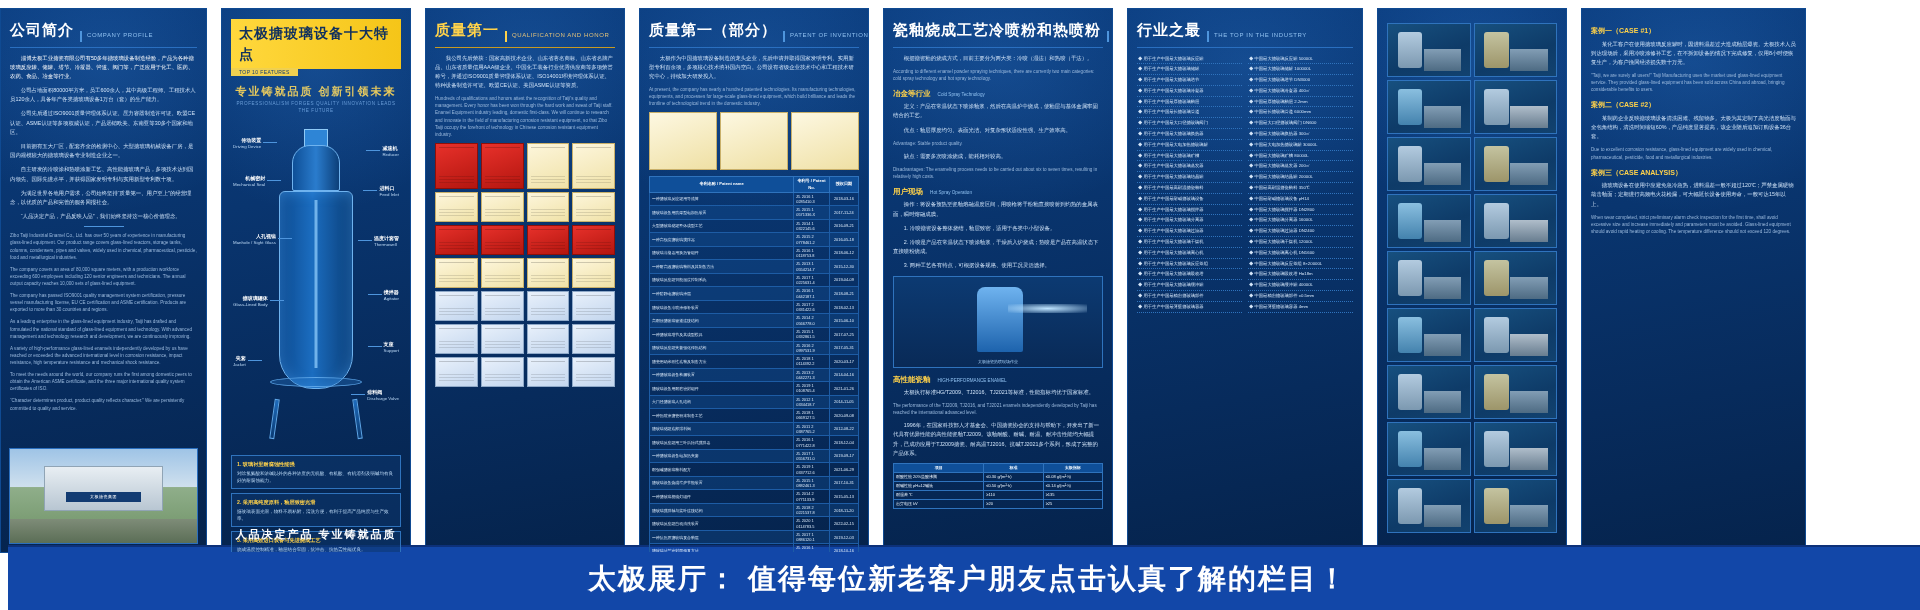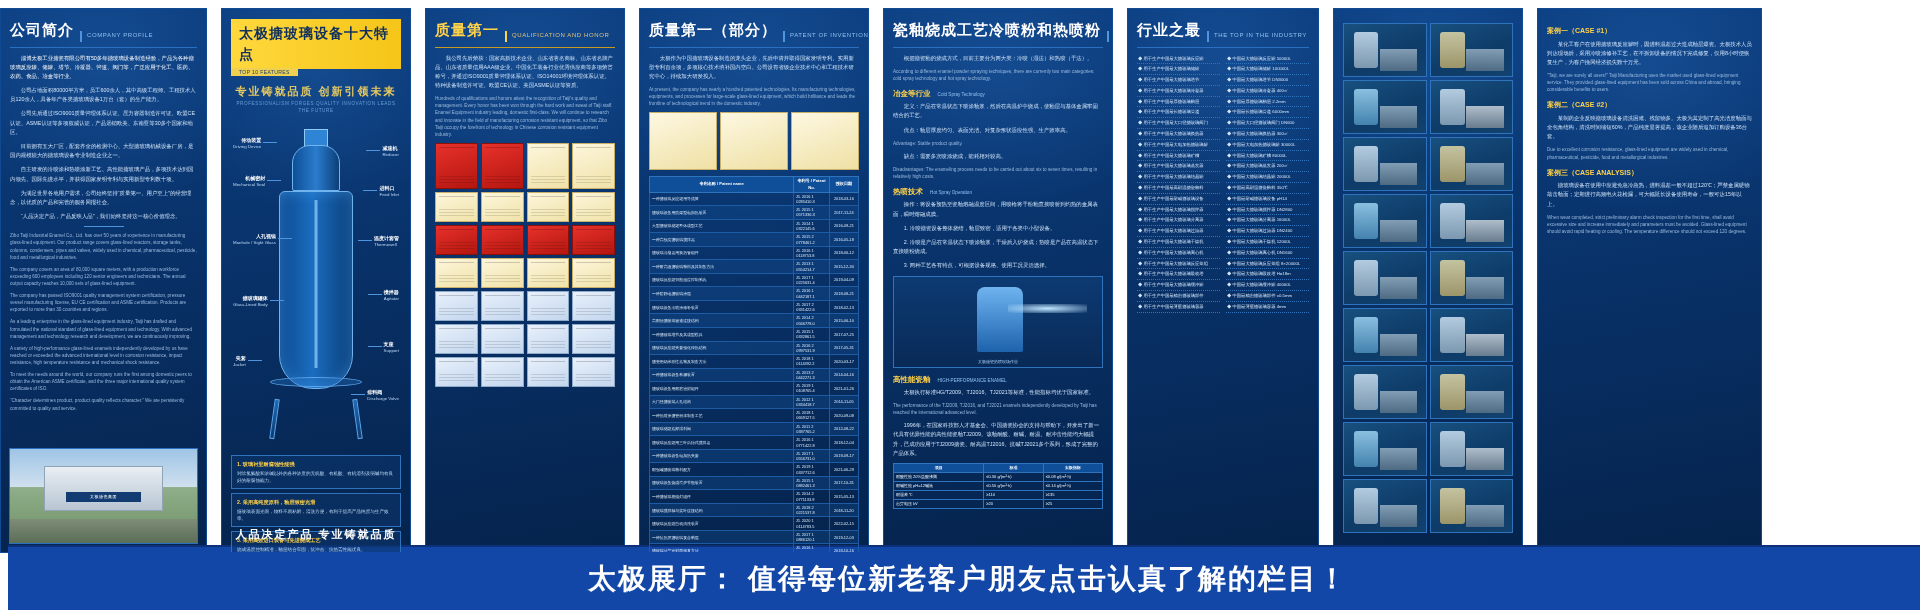--- a/index.html
+++ b/index.html
@@ -737,21 +737,21 @@
       </div>
       <div class="ptxt">
         <p>定义：产品在常温状态下喷涂釉浆，然后在高温炉中烧成，使釉层与基体金属牢固结合的工艺。</p>
         <p>优点：釉层厚度均匀、表面光洁、对复杂形状适应性强、生产效率高。</p>
         <p class="en">Advantage: Stable product quality.</p>
         <p>缺点：需要多次喷涂烧成，能耗相对较高。</p>
         <p class="en">Disadvantages: The enameling process needs to be carried out about six to seven times, resulting in relatively high costs.</p>
       </div>
 
       <div class="sec-h">
-        <span>热喷技术</span>
+        <span>用户现场</span>
         <span class="en">Hot Spray Operation</span>
       </div>
       <div class="ptxt">
         <p>操作：将设备预热至瓷釉熔融温度区间，用喷枪将干粉釉直接喷射到灼热的金属表面，瞬时熔融成膜。</p>
         <p>1. 冷喷搪瓷设备整体烧结，釉层致密，适用于各类中小型设备。</p>
         <p>2. 冷喷是产品在常温状态下喷涂釉浆，干燥后入炉烧成；热喷是产品在高温状态下直接喷粉烧成。</p>
         <p>3. 两种工艺各有特点，可根据设备规格、使用工况灵活选择。</p>
       </div>
       <div class="op-img">
         <div class="worker"></div>
@@ -794,21 +794,21 @@
             </tr>
             <tr>
               <td>击穿电压 kV</td>
               <td>≥20</td>
               <td>≥25</td>
             </tr>
           </tbody>
       </table>
     </div>
 
-    <div class="panel" style="width:192px">
+    <div class="panel" style="width:236px">
       <div class="phead">
         <span class="cn">行业之最</span>
         <span class="en">THE TOP IN THE INDUSTRY</span>
       </div>
       <div class="two-col">
         <ul id="top-left">
             <li>◆ 用于生产中国最大搪玻璃反应罐</li>
             <li>◆ 用于生产中国最大搪玻璃储罐</li>
             <li>◆ 用于生产中国最大搪玻璃塔节</li>
             <li>◆ 用于生产中国最大搪玻璃冷凝器</li>

